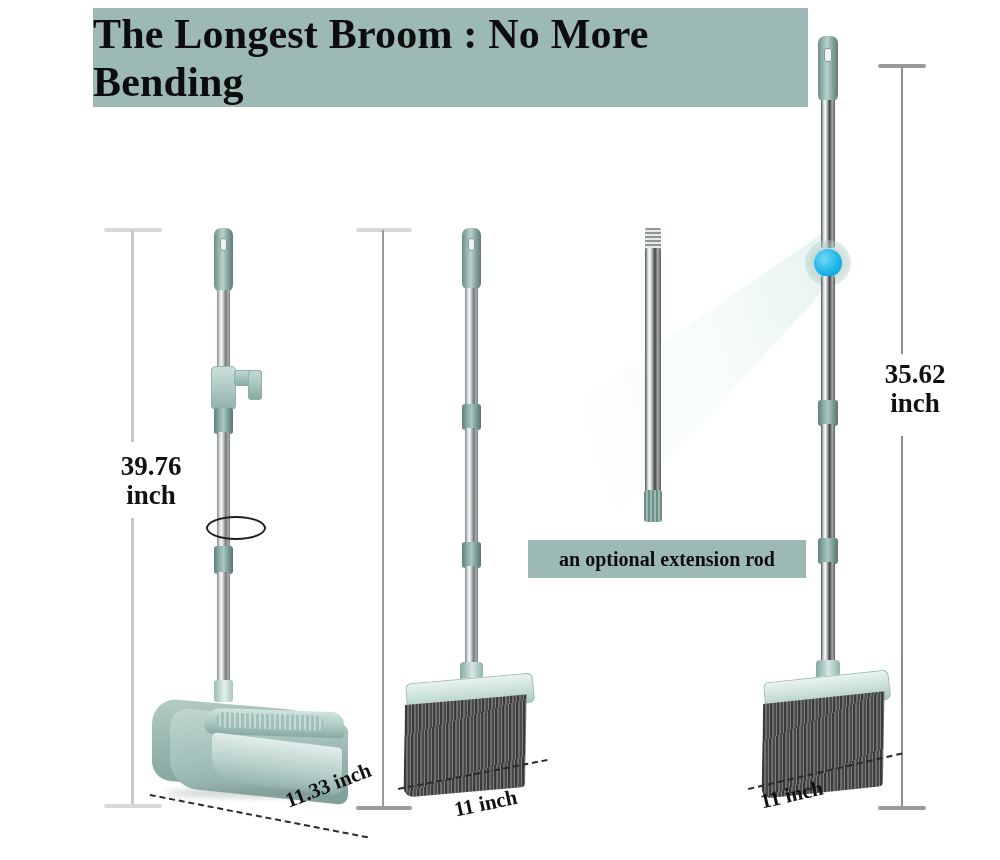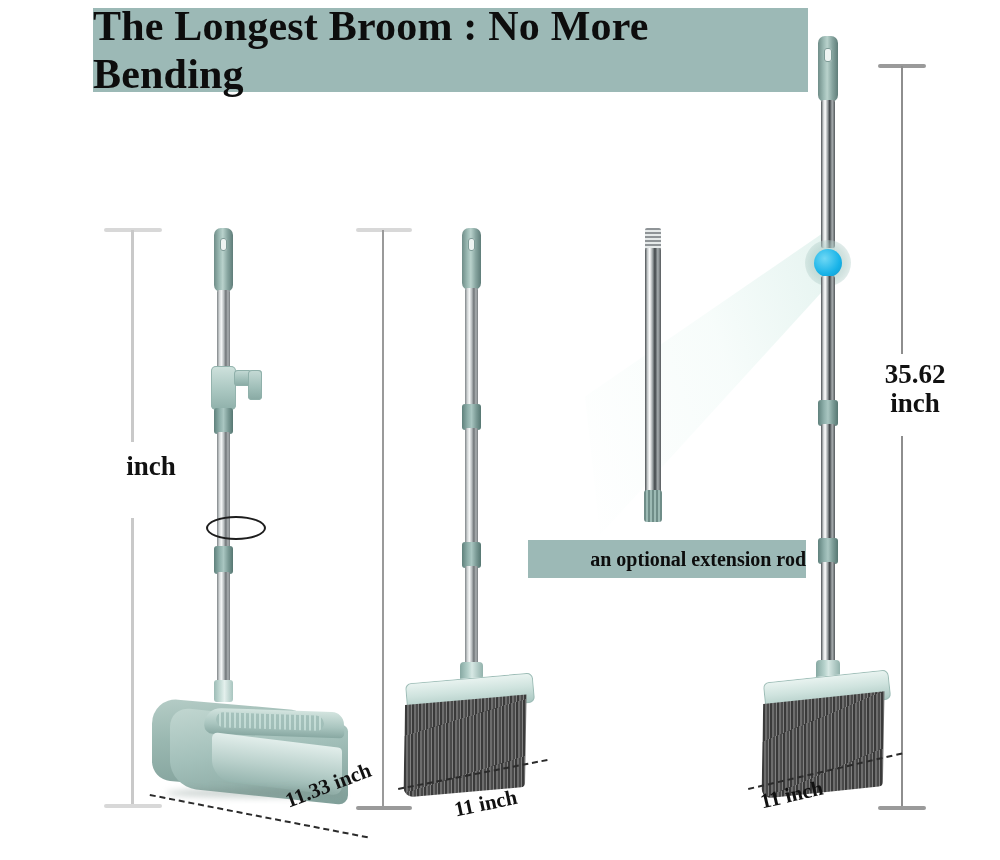--- a/index.html
+++ b/index.html
@@ -3,23 +3,23 @@
 <meta charset="utf-8">
 <style>
   html,body{margin:0;padding:0;background:#ffffff;}
   body{width:1000px;height:860px;position:relative;overflow:hidden;
        font-family:"Liberation Serif",serif;}
   .stage{position:absolute;inset:0;}
 
   
   .banner{position:absolute;background:#9cb9b6;display:flex;align-items:center;
           justify-content:center;color:#0d0d0d;font-weight:bold;}
-  #title-banner{left:93px;top:8px;width:715px;height:84px;font-size:42px;
+  #title-banner{left:93px;top:8px;width:715px;height:99px;font-size:42px;
                 letter-spacing:.2px;}
-  #rod-banner{left:528px;top:540px;width:278px;height:38px;font-size:20px;justify-content:flex-end;}
+  #rod-banner{left:528px;top:540px;width:278px;height:38px;font-size:20px;}
 
   
   .dim-label{position:absolute;text-align:center;font-weight:bold;color:#111;
              font-size:27px;line-height:1.06;}
   #dim-left-label{left:86px;top:452px;width:130px;}
   #dim-right-label{left:855px;top:360px;width:120px;}
 
   
   .vline{position:absolute;width:2px;background:#8e8e8e;}
   .vline.light{background:#c9c9c9;width:3px;}
@@ -105,20 +105,21 @@
   <div class="banner" id="title-banner">
     <span>The Longest Broom : No More Bending</span>
   </div>
 
   <div>
     <div class="tick light" style="left:104px;top:228px;width:58px;"></div>
     <div class="vline light" style="left:131px;top:230px;height:212px;"></div>
     <div class="vline light" style="left:131px;top:518px;height:288px;"></div>
     <div class="tick light" style="left:104px;top:804px;width:58px;"></div>
     <div class="dim-label" id="dim-left-label">
+      <div>39.76</div>
       <div>inch</div>
     </div>
   </div>
 
   <div>
     <div class="tick light" style="left:356px;top:228px;width:56px;"></div>
     <div class="vline" style="left:382px;top:230px;height:350px;background:#9a9a9a;"></div>
     <div class="vline" style="left:382px;top:580px;height:228px;background:#9a9a9a;"></div>
     <div class="tick dark" style="left:356px;top:806px;width:56px;"></div>
   </div>

